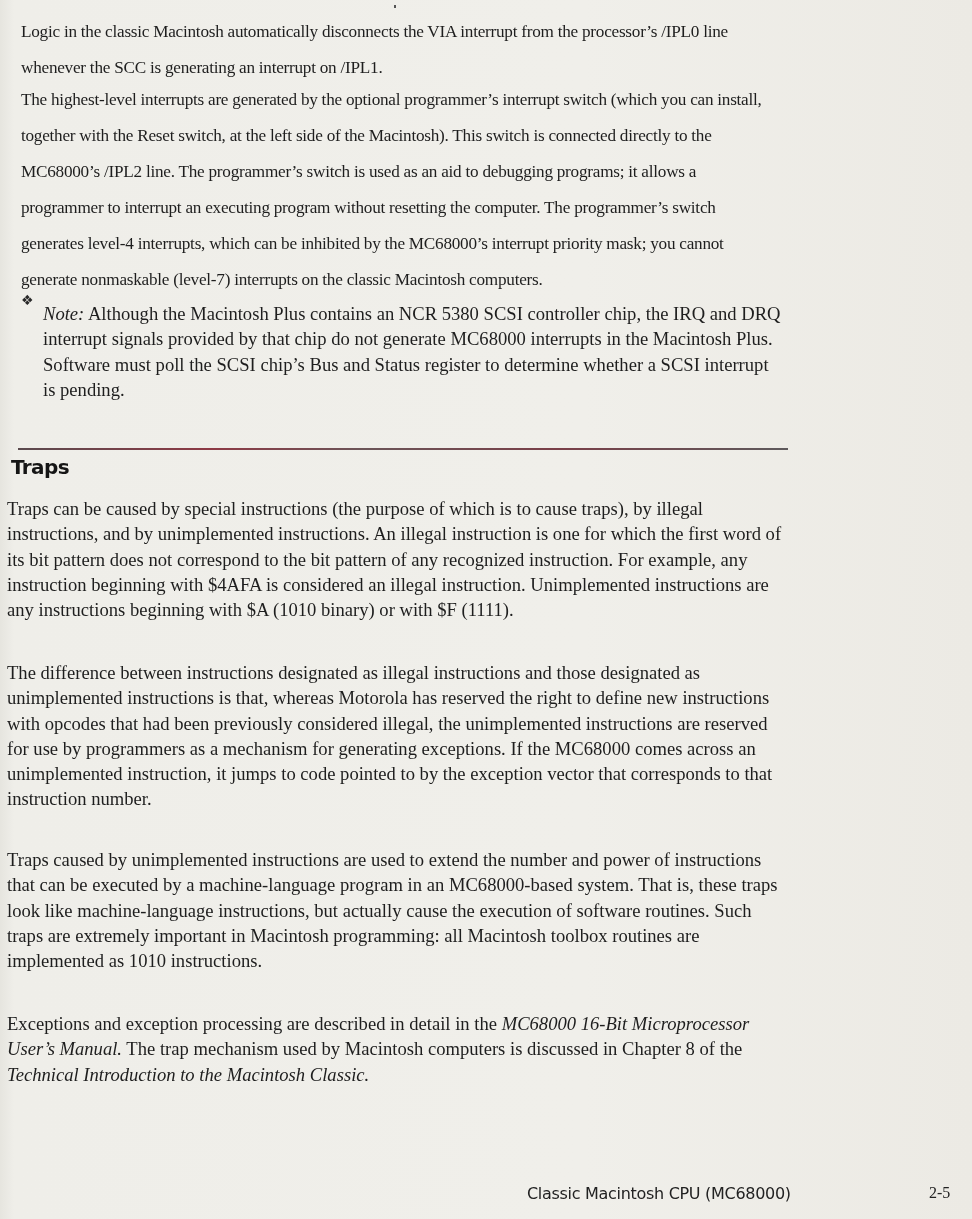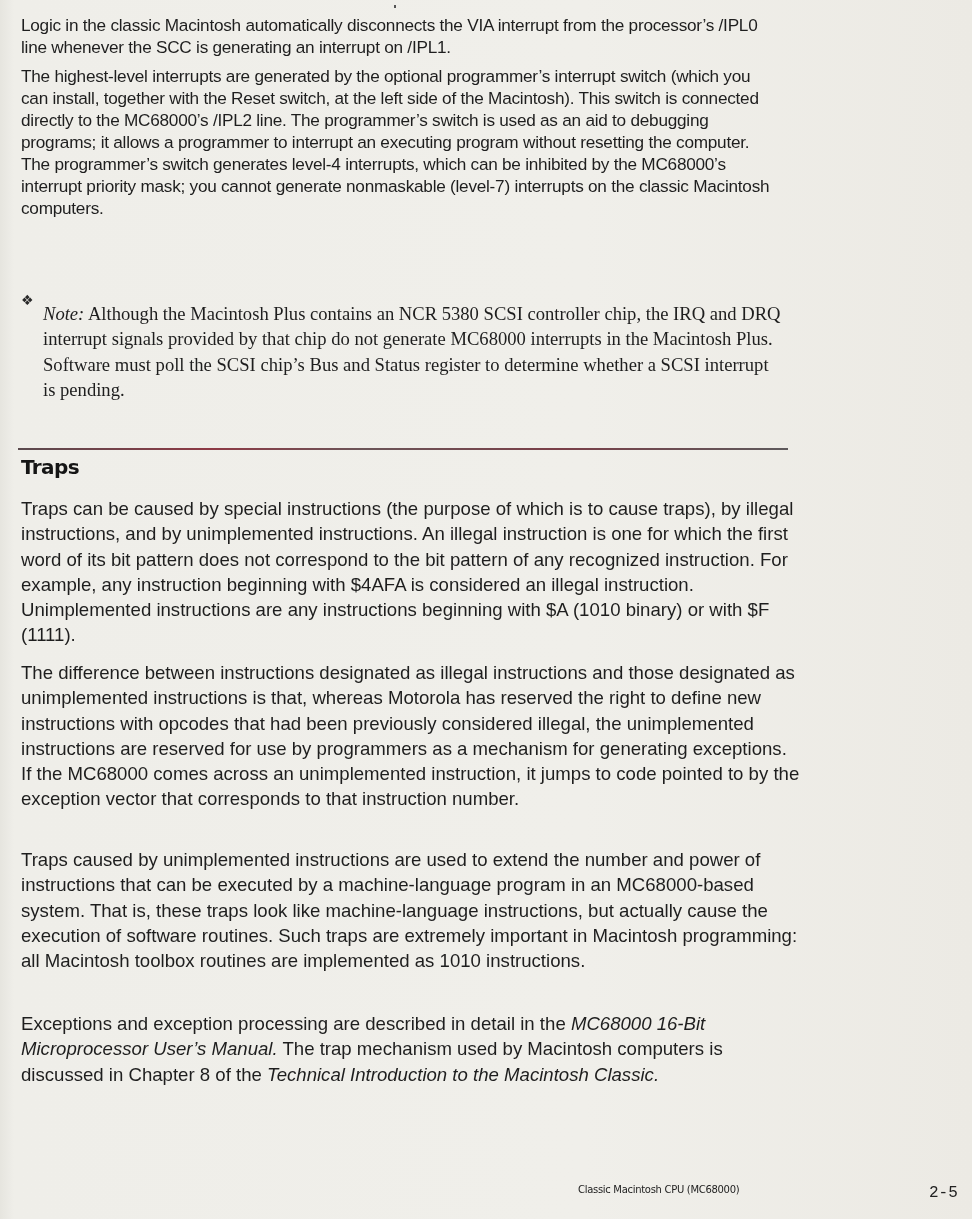--- a/index.html
+++ b/index.html
@@ -17,28 +17,28 @@
     .page {
       position: absolute;
       left: 0; top: 0;
       width: 972px; height: 1219px;
       background: linear-gradient(90deg, #e6e5df 0px, #efeee9 14px, #f0efea 60%, #eceae4 100%);
     }
     .body-text {
       position: absolute;
       left: 21px;
       width: 760px;
-      font-family: Liberation Sans, sans-serif;
+      font-family: Liberation Serif, serif;
       font-size: 17.2px;
-      line-height: 22px;
+      line-height: 36px;
       letter-spacing: -0.25px;
       margin: 0;
     }
     .p1 { top: 14px; }
-    .p2 { top: 65px; }
+    .p2 { top: 82px; }
     .note {
       position: absolute;
       left: 21px;
       top: 288px;
       width: 760px;
       font-family: "Liberation Serif", serif;
       font-size: 18.6px;
       line-height: 25.4px;
       margin: 0;
     }
@@ -59,57 +59,57 @@
     .divider {
       position: absolute;
       left: 18px;
       top: 448px;
       width: 770px;
       height: 1.5px;
       background: linear-gradient(90deg, #5a4a4e 0%, #8e3a45 25%, #6b5558 45%, #7a3f48 70%, #5e5a5c 100%);
     }
     .section-title {
       position: absolute;
-      left: 21px;
+      left: 11px;
       top: 455px;
       font-family: "DejaVu Sans", sans-serif;
       font-weight: bold;
       font-size: 20px;
       letter-spacing: -0.6px;
       color: #151515;
       margin: 0;
     }
     .cond {
       position: absolute;
-      left: 21px;
+      left: 7px;
       width: 780px;
-      font-family: Liberation Sans, sans-serif;
+      font-family: Liberation Serif, serif;
       font-size: 18.6px;
       line-height: 25.3px;
       margin: 0;
     }
     .p3 { top: 496px; }
     .p4 { top: 660px; }
     .p5 { top: 847px; }
     .p6 { top: 1011px; }
     .ital { font-style: italic; }
     .footer-title {
       position: absolute;
-      left: 578px;
+      left: 527px;
       top: 1184px;
       font-family: "DejaVu Sans", sans-serif;
-      font-size: 10px;
+      font-size: 16px;
       letter-spacing: -0.3px;
       color: #222;
     }
     .footer-page {
       position: absolute;
       left: 929px;
       top: 1184px;
-      font-family: Liberation Mono, monospace;
+      font-family: Liberation Serif, serif;
       font-size: 16px;
       color: #222;
     }
     .stray-mark {
       position: absolute;
       left: 394px;
       top: 5px;
       width: 2px;
       height: 3px;
       background: #555;

